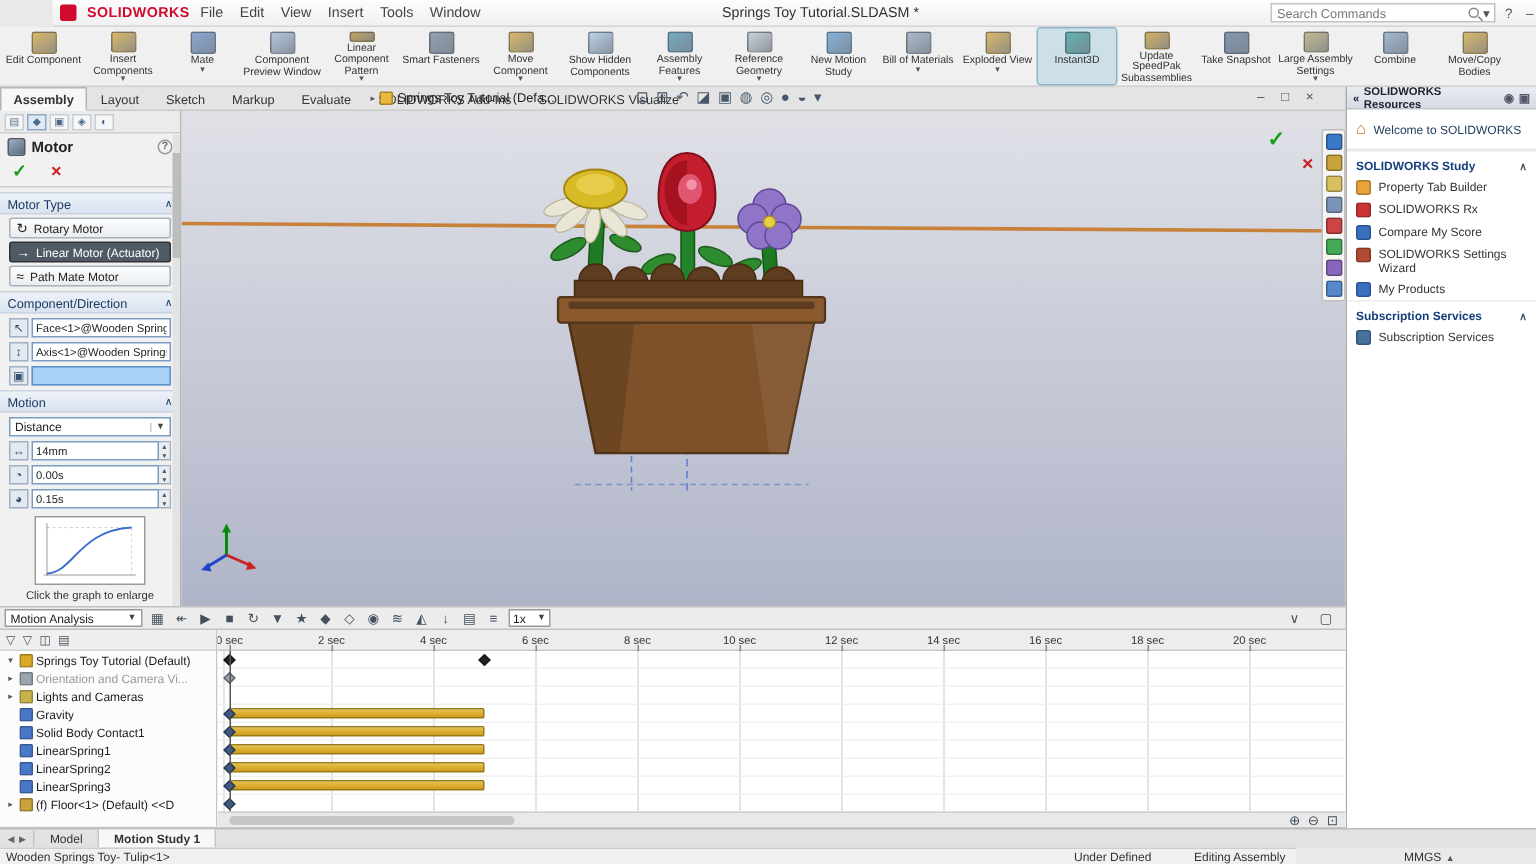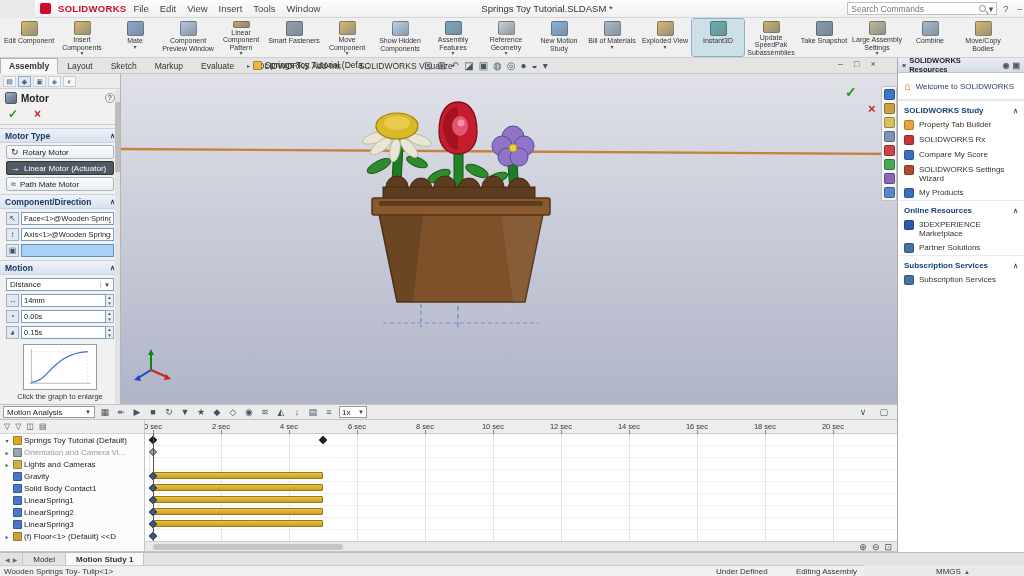--- a/index.html
+++ b/index.html
@@ -46,21 +46,21 @@
   #leftpanel{position:absolute;top:74px;left:0;width:121px;height:330px;background:#f1f1f1;border-right:1px solid #b5b5b5;overflow:hidden;}
   #pmtabs{height:15px;display:flex;gap:2px;padding:2px 3px;border-bottom:1px solid #d0d0d0;background:#ebebeb;align-items:center;}
   .pmtab{width:13px;height:11px;font-size:7px;text-align:center;line-height:10px;color:#4a6a8a;background:#f6f6f6;border:1px solid #c5cdd6;}
   .pmtab.active{background:#dde8f4;border-color:#8fa8c4;}
   #pmtitle{display:flex;align-items:center;gap:4px;padding:3px 5px 2px;font-weight:bold;font-size:10px;color:#222;}
   .pm-motor-icon{width:12px;height:12px;background:linear-gradient(145deg,#9ab0c4,#5a6a7a);border-radius:2px;border:1px solid #556;}
   #pmhelp{margin-left:auto;font-size:7px;color:#666;border:1px solid #999;border-radius:50%;width:10px;height:10px;line-height:8px;text-align:center;}
   #pmconfirm{display:flex;gap:16px;padding:1px 8px 3px;border-bottom:1px solid #cfcfcf;}
   .pm-ok{color:#1d9e1d;font-weight:bold;font-size:12px;}
   .pm-cancel{color:#cc2222;font-weight:bold;font-size:12px;}
-  .pm-section-header{margin-top:3px;background:linear-gradient(#eef2f8,#d9e2ef);border-top:1px solid #c8d2e0;border-bottom:1px solid #c8d2e0;color:#1a3a64;font-size:8.5px;font-weight:bold;padding:1.5px 5px;display:flex;align-items:center;}
+  .pm-section-header{margin-top:3px;background:linear-gradient(#eef2f8,#d9e2ef);border-top:1px solid #c8d2e0;border-bottom:1px solid #c8d2e0;color:#1a3a64;font-size:8.5px;font-weight:normal;padding:1.5px 5px;display:flex;align-items:center;}
   .pm-chev{margin-left:auto;color:#1a3a64;font-size:7px;}
   .pm-opt{height:14px;margin:2px 6px;border:1px solid #a8b2bd;background:linear-gradient(#fdfdfd,#e9edf1);display:flex;align-items:center;gap:4px;padding:0 4px;font-size:8px;color:#222;border-radius:2px;}
   .pm-opt.selected{background:#505a64;color:#fff;border-color:#333;}
   .pm-opt-icon{font-size:9px;}
   .pm-field{display:flex;margin:3px 6px;height:13px;gap:0;align-items:stretch;}
   .pm-field-icon{width:13px;background:#e3e9f0;border:1px solid #9fb0c4;font-size:8px;text-align:center;line-height:11px;color:#35506e;flex:0 0 auto;margin-right:2px;}
   .pm-input{flex:1;min-width:0;border:1px solid #7a9cc0;background:#fff;font-size:7.5px;padding:0 2px;font-family:inherit;color:#222;}
   .pm-field.selected .pm-input{background:#a9d1f5;border-color:#5a90c8;}
   .spin{width:8px;display:flex;flex-direction:column;border:1px solid #9fb0c4;border-left:none;flex:0 0 auto;}
   .spin span{flex:1;font-size:4.5px;line-height:5px;text-align:center;color:#456;background:#e8edf2;}
@@ -516,36 +516,20 @@
     <span class="tp-item-icon" style="background: rgb(58, 111, 192);"></span>
     <span class="tp-item-label">Compare My Score</span>
   </div>
           <div class="tp-item">
     <span class="tp-item-icon" style="background: rgb(176, 74, 48);"></span>
     <span class="tp-item-label">SOLIDWORKS Settings Wizard</span>
   </div>
           <div class="tp-item">
     <span class="tp-item-icon" style="background: rgb(58, 111, 192);"></span>
     <span class="tp-item-label">My Products</span>
-  </div>
-        </div>
-  </div>
-      <div class="tp-section">
-    <div class="tp-sec-head">
-      <span class="tp-sec-label">Online Resources</span>
-      <span class="chev">∧</span>
-    </div>
-    <div class="tp-items">
-          <div class="tp-item">
-    <span class="tp-item-icon" style="background: rgb(42, 92, 170);"></span>
-    <span class="tp-item-label">3DEXPERIENCE Marketplace</span>
-  </div>
-          <div class="tp-item">
-    <span class="tp-item-icon" style="background: rgb(70, 114, 158);"></span>
-    <span class="tp-item-label">Partner Solutions</span>
   </div>
         </div>
   </div>
       <div class="tp-section">
     <div class="tp-sec-head">
       <span class="tp-sec-label">Subscription Services</span>
       <span class="chev">∧</span>
     </div>
     <div class="tp-items">
           <div class="tp-item">

